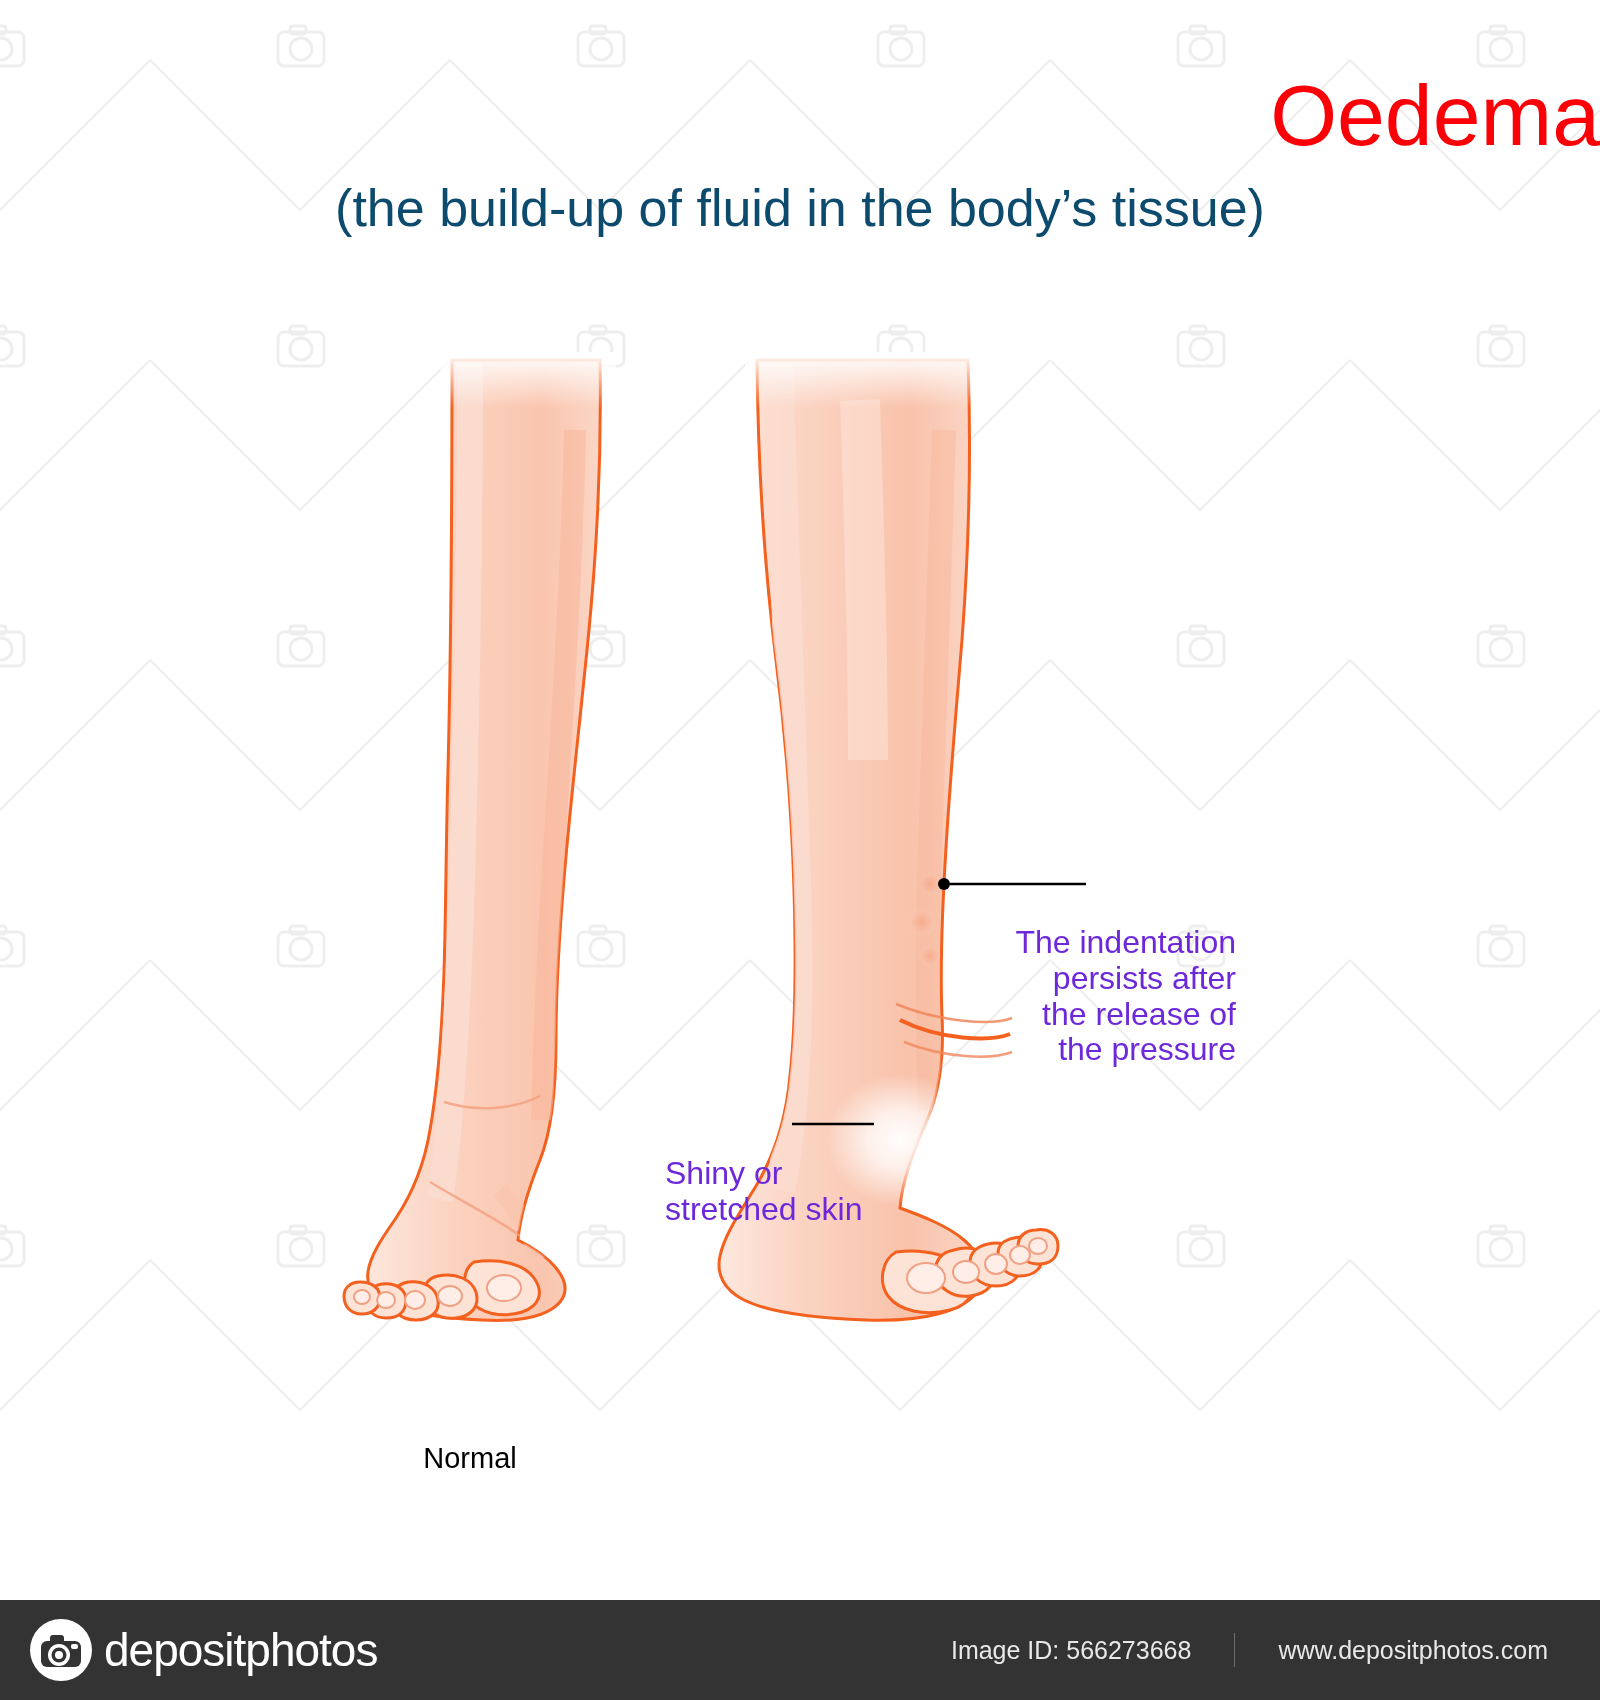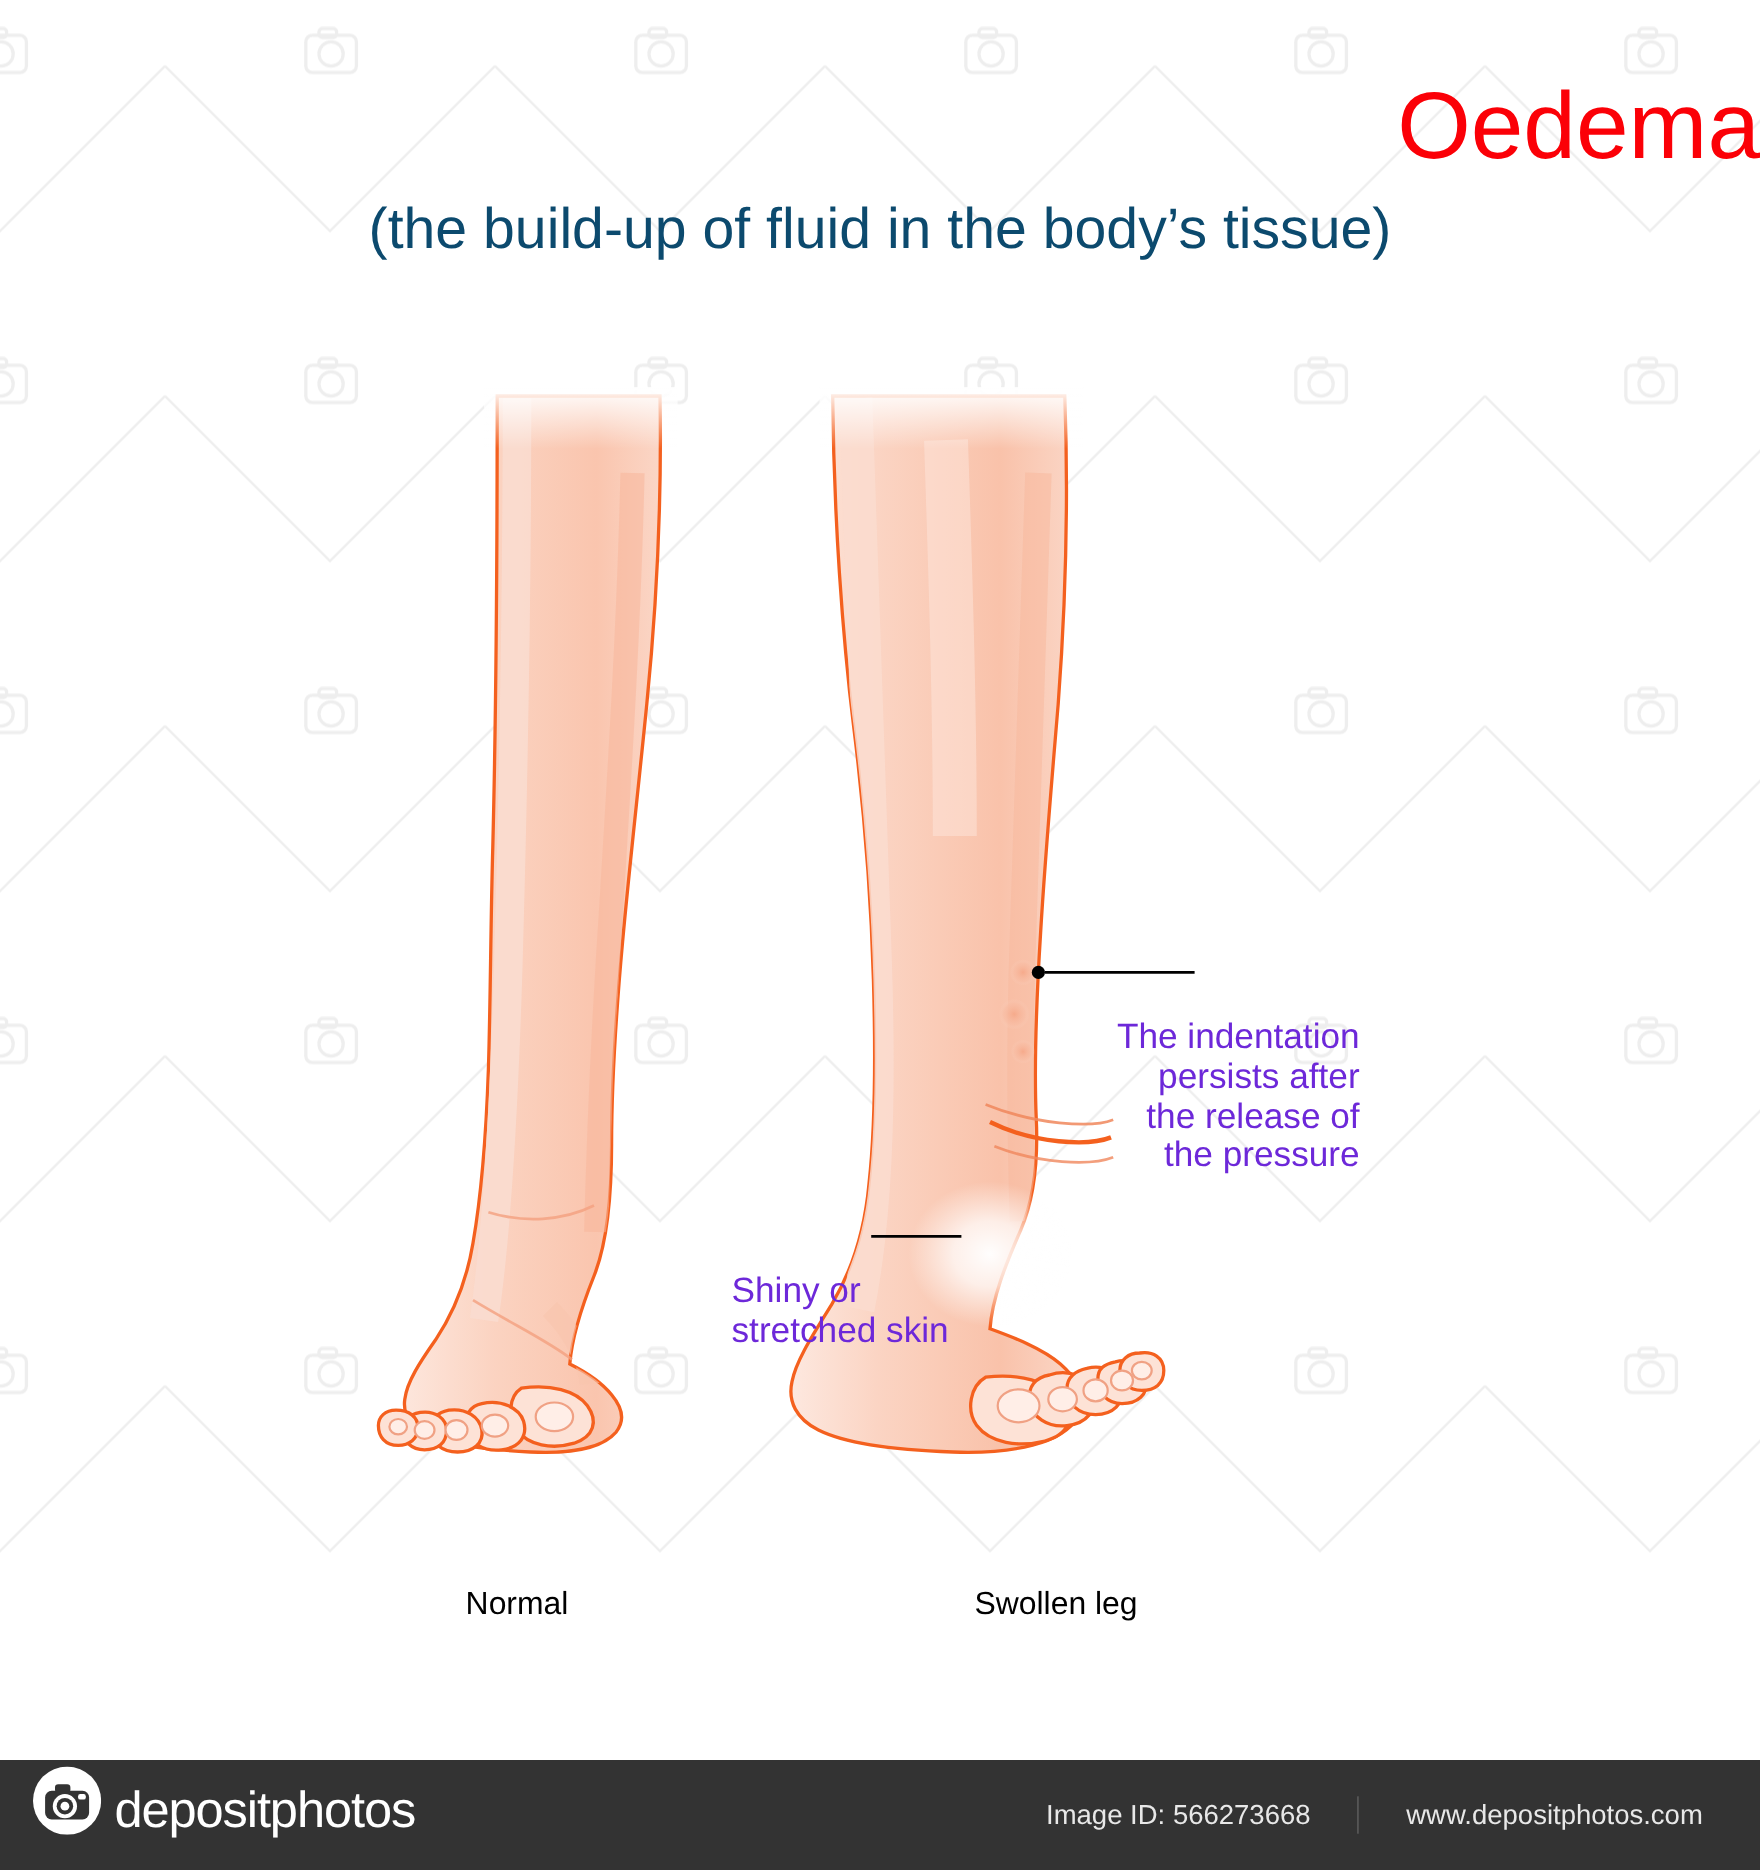--- a/index.html
+++ b/index.html
@@ -94,24 +94,24 @@
     position: absolute;
     left: 0;
     top: 1600px;
     width: 1600px;
     height: 100px;
     background: #333333;
   }
   #footer-logo {
     position: absolute;
     left: 30px;
-    top: 8px;
+    top: 20px;
     height: 60px;
     display: flex;
-    align-items: flex-end;
+    align-items: center;
     gap: 12px;
   }
   #footer-logo .wordmark {
     color: #ffffff;
     font-size: 46px;
     line-height: 1;
     letter-spacing: -1px;
   }
   #footer-meta {
     position: absolute;
@@ -379,21 +379,20 @@
   </svg>
 
   <div class="anno" id="anno-indentation">The indentation
 persists after
 the release of
 the pressure</div>
   <div class="anno" id="anno-shiny">Shiny or
 stretched skin</div>
 
   <div class="caption" id="caption-normal">Normal</div>
-  <div class="caption" id="caption-swollen">Swollen leg</div>
 
   <div id="footer">
     <div id="footer-logo">
       <svg width="62" height="62" viewBox="0 0 62 62">
         <circle cx="31" cy="31" r="31" fill="#ffffff"></circle>
         <rect x="11" y="22" width="40" height="26" rx="6" fill="#333333"></rect>
         <rect x="20" y="16" width="14" height="8" rx="3" fill="#333333"></rect>
         <rect x="41" y="25" width="7" height="5" rx="2" fill="#ffffff"></rect>
         <circle cx="29" cy="36" r="11" fill="#ffffff"></circle>
         <circle cx="29" cy="36" r="7.5" fill="#333333"></circle>

